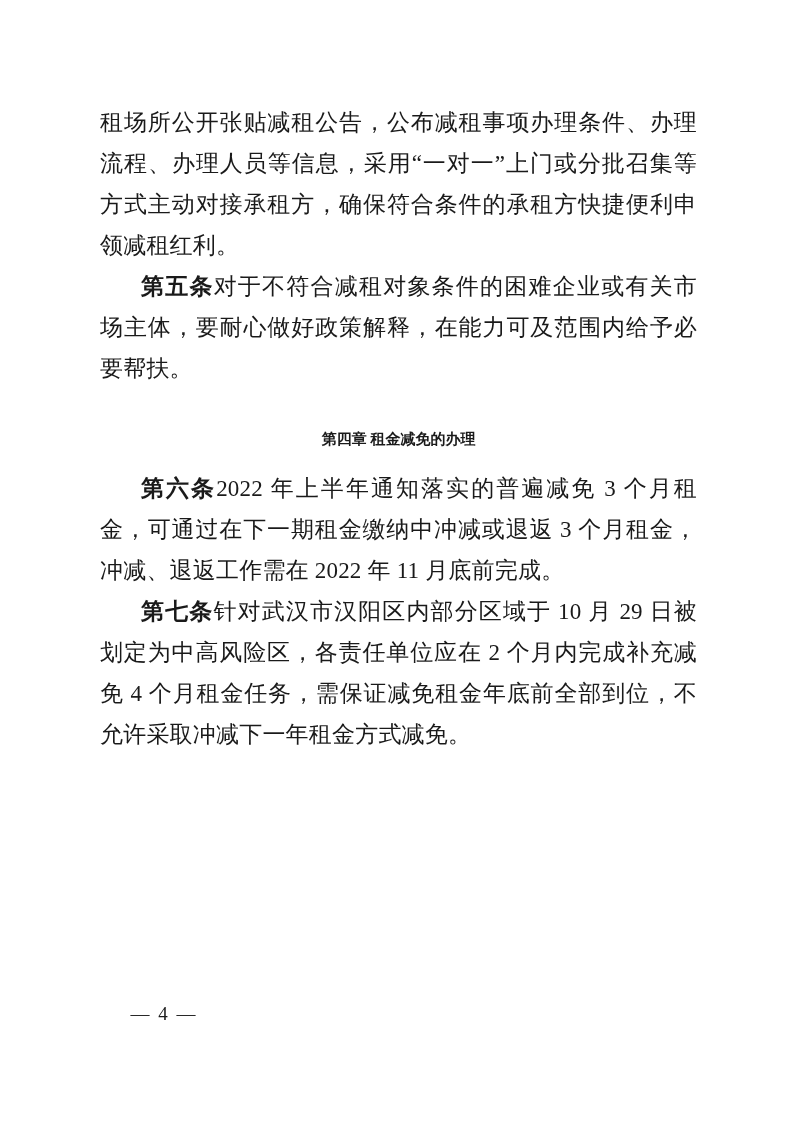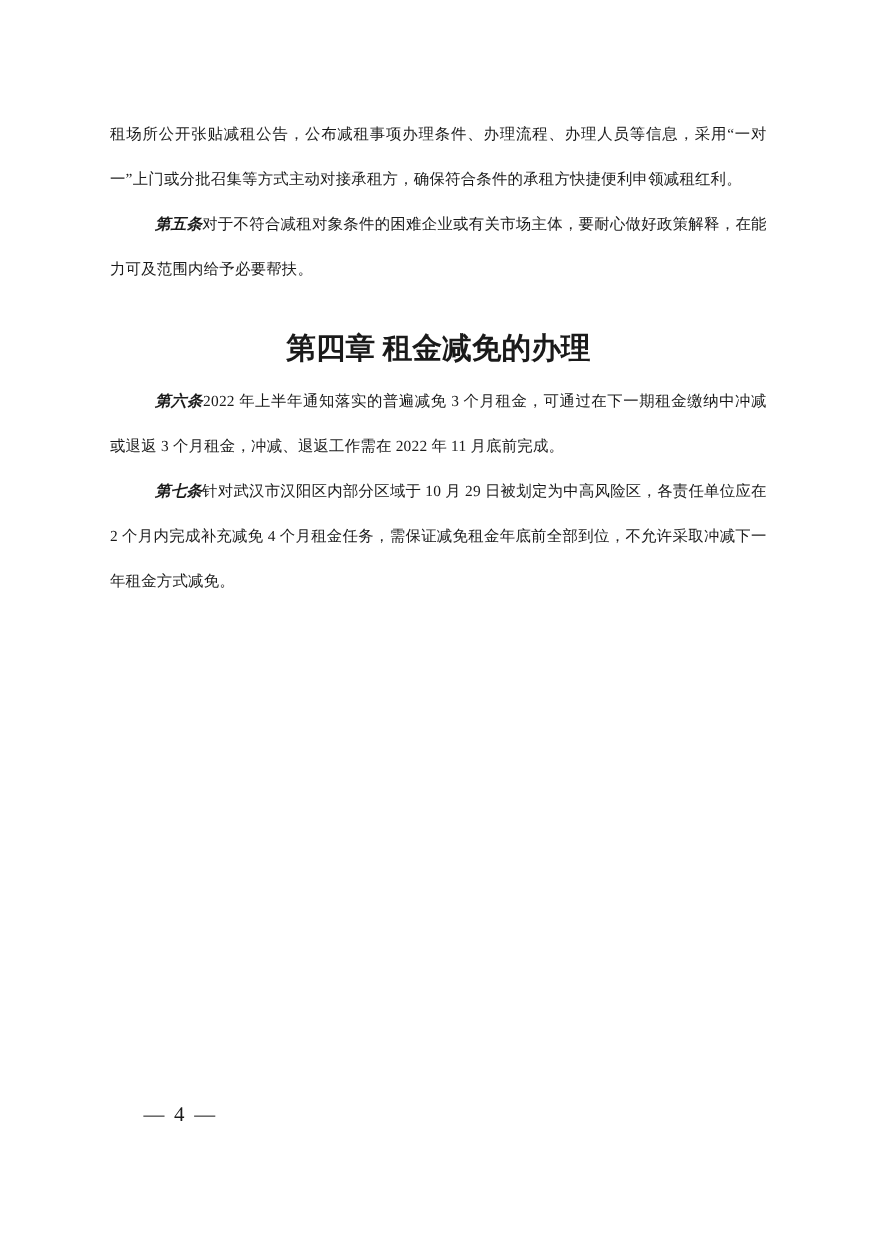--- a/index.html
+++ b/index.html
@@ -17,36 +17,35 @@
     font-family: "Liberation Serif", "DejaVu Serif", serif;
     color: #1a1a1a;
   }
   .content {
     position: absolute;
     left: 100px;
     top: 102px;
     width: 597px;
   }
   .para {
-    font-size: 14px;
+    font-size: 23px;
     line-height: 41px;
     text-align: justify;
     text-justify: inter-ideograph;
     margin: 0 0 0 0;
     letter-spacing: 0.2px;
   }
   .para.indent {
     text-indent: 41px;
   }
   .lead {
     font-weight: bold;
-    font-style: italic;
   }
   .chapter {
-    font-size: 27px;
+    font-size: 15px;
     line-height: 41px;
     font-weight: bold;
     text-align: center;
     margin: 0;
   }
   .gap-chapter-top {
     height: 30px;
   }
   .gap-chapter-bottom {
     height: 8px;

